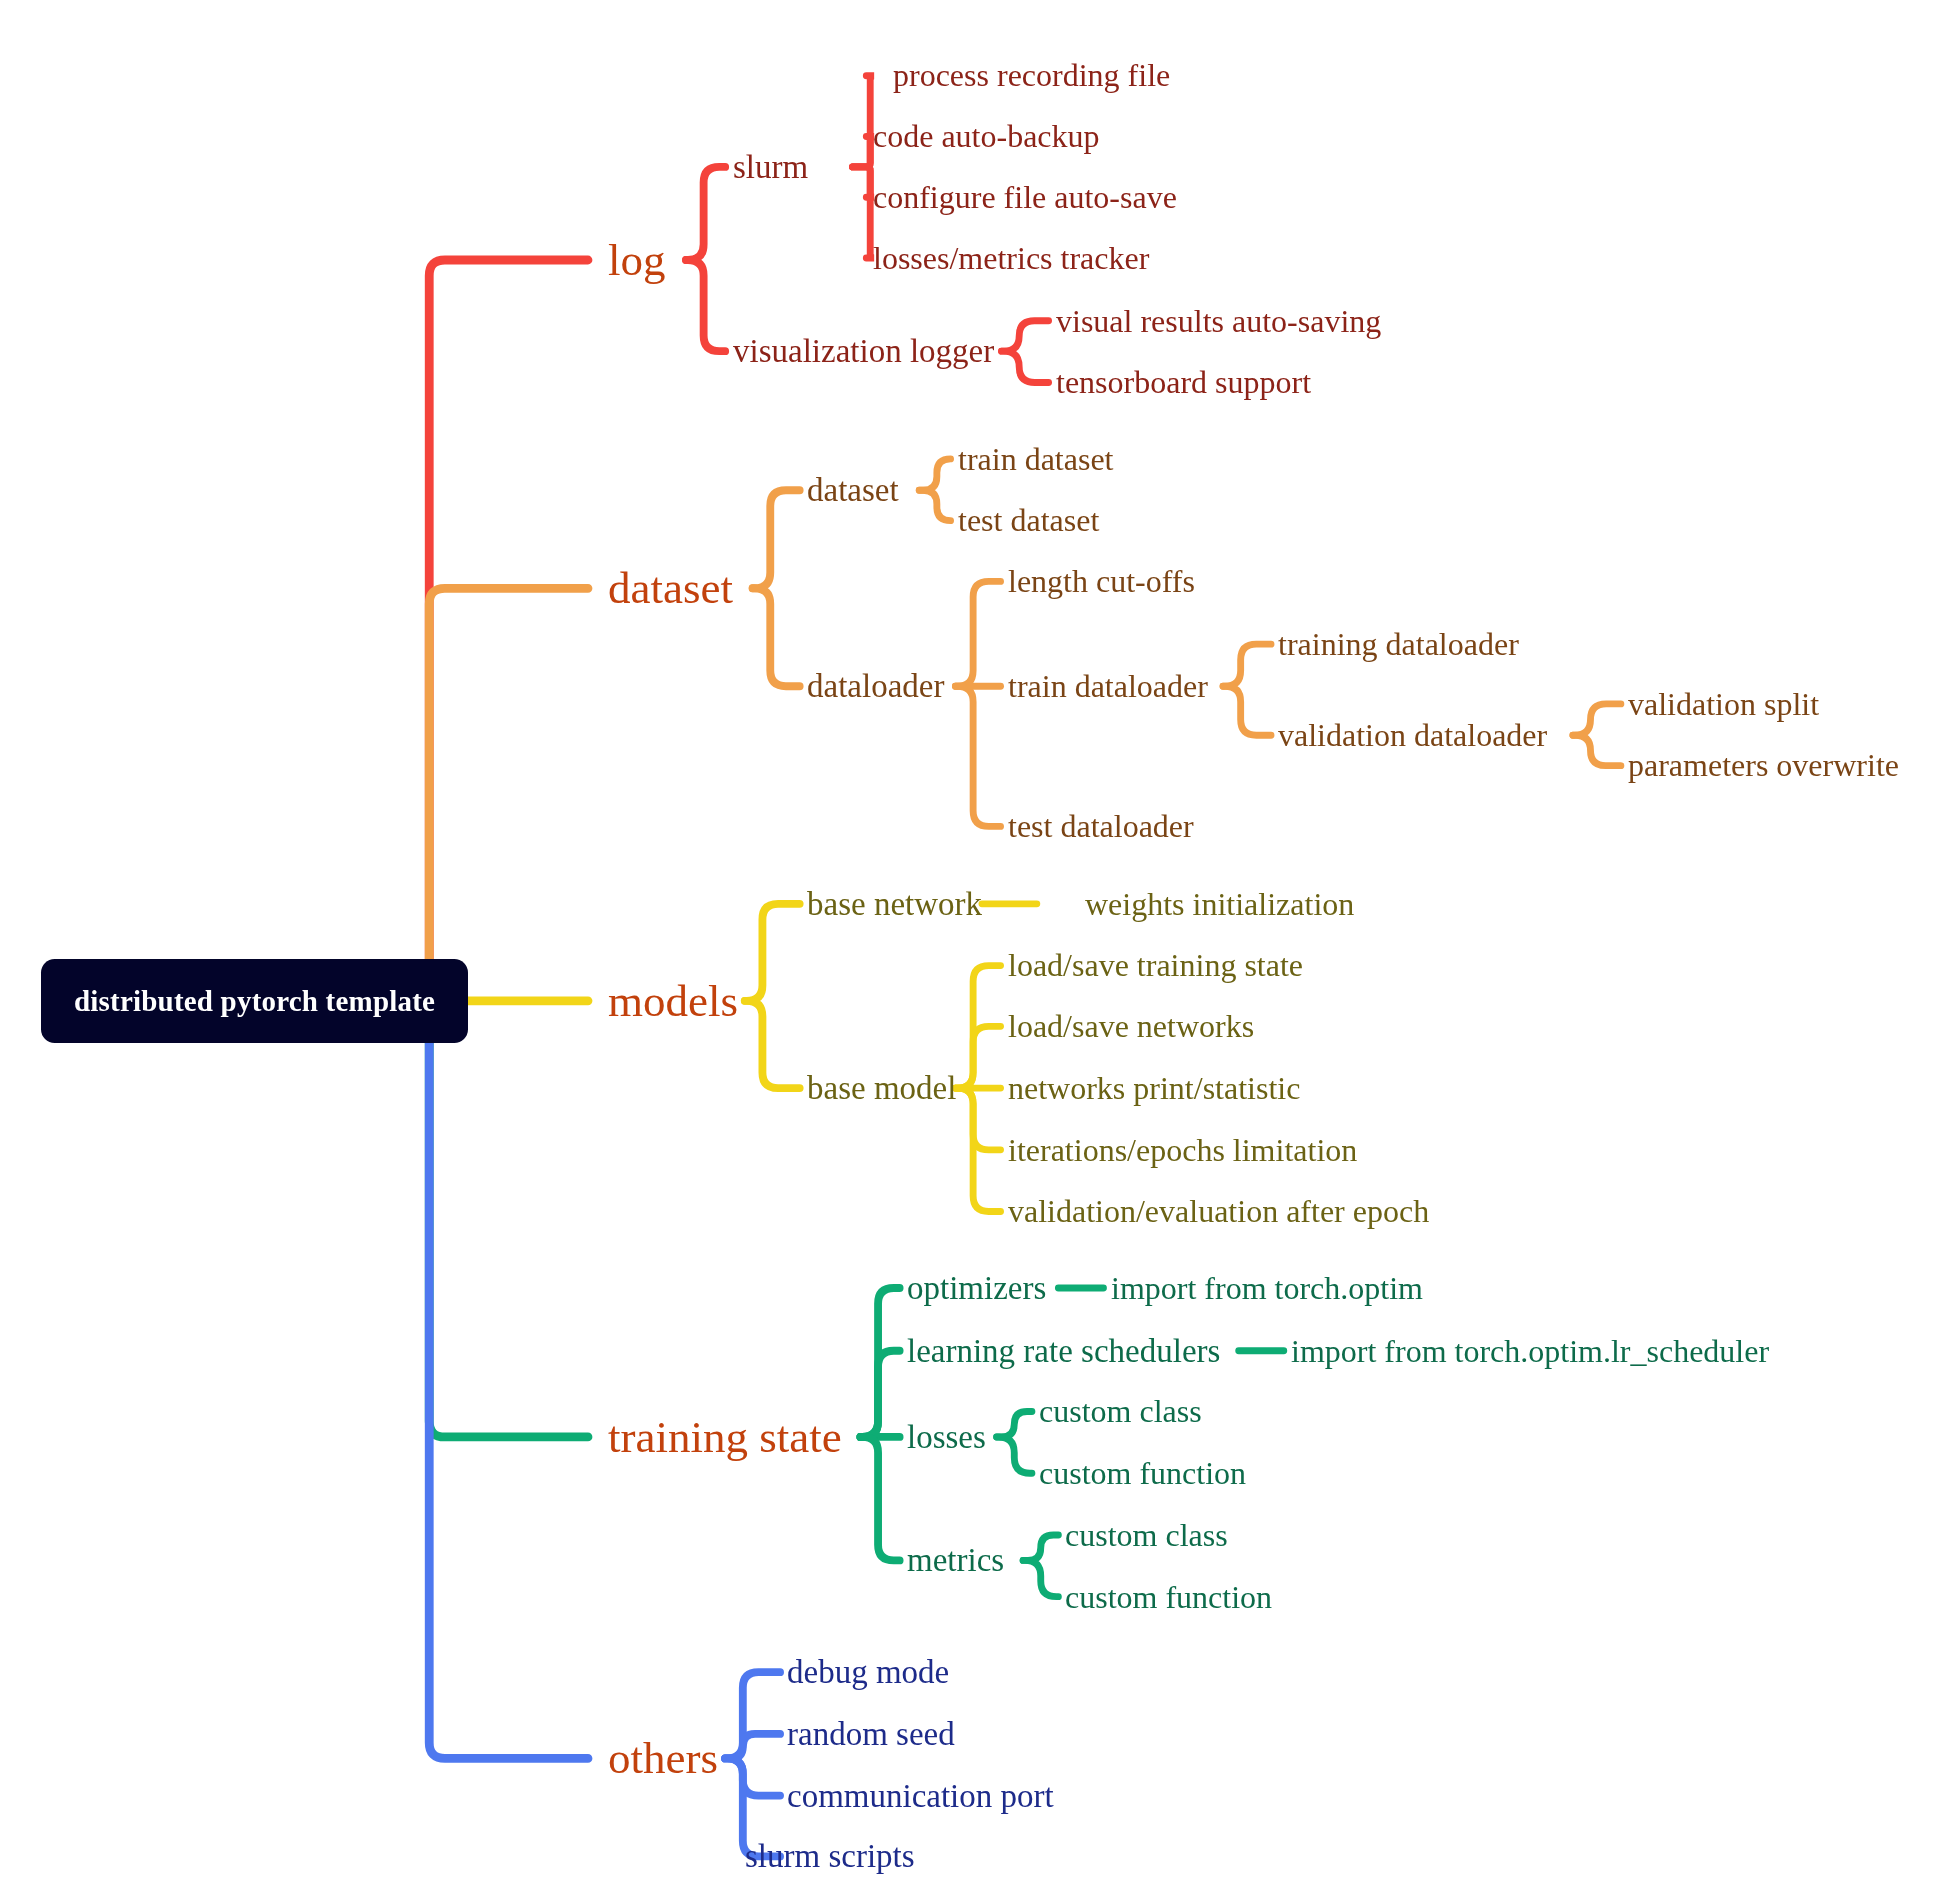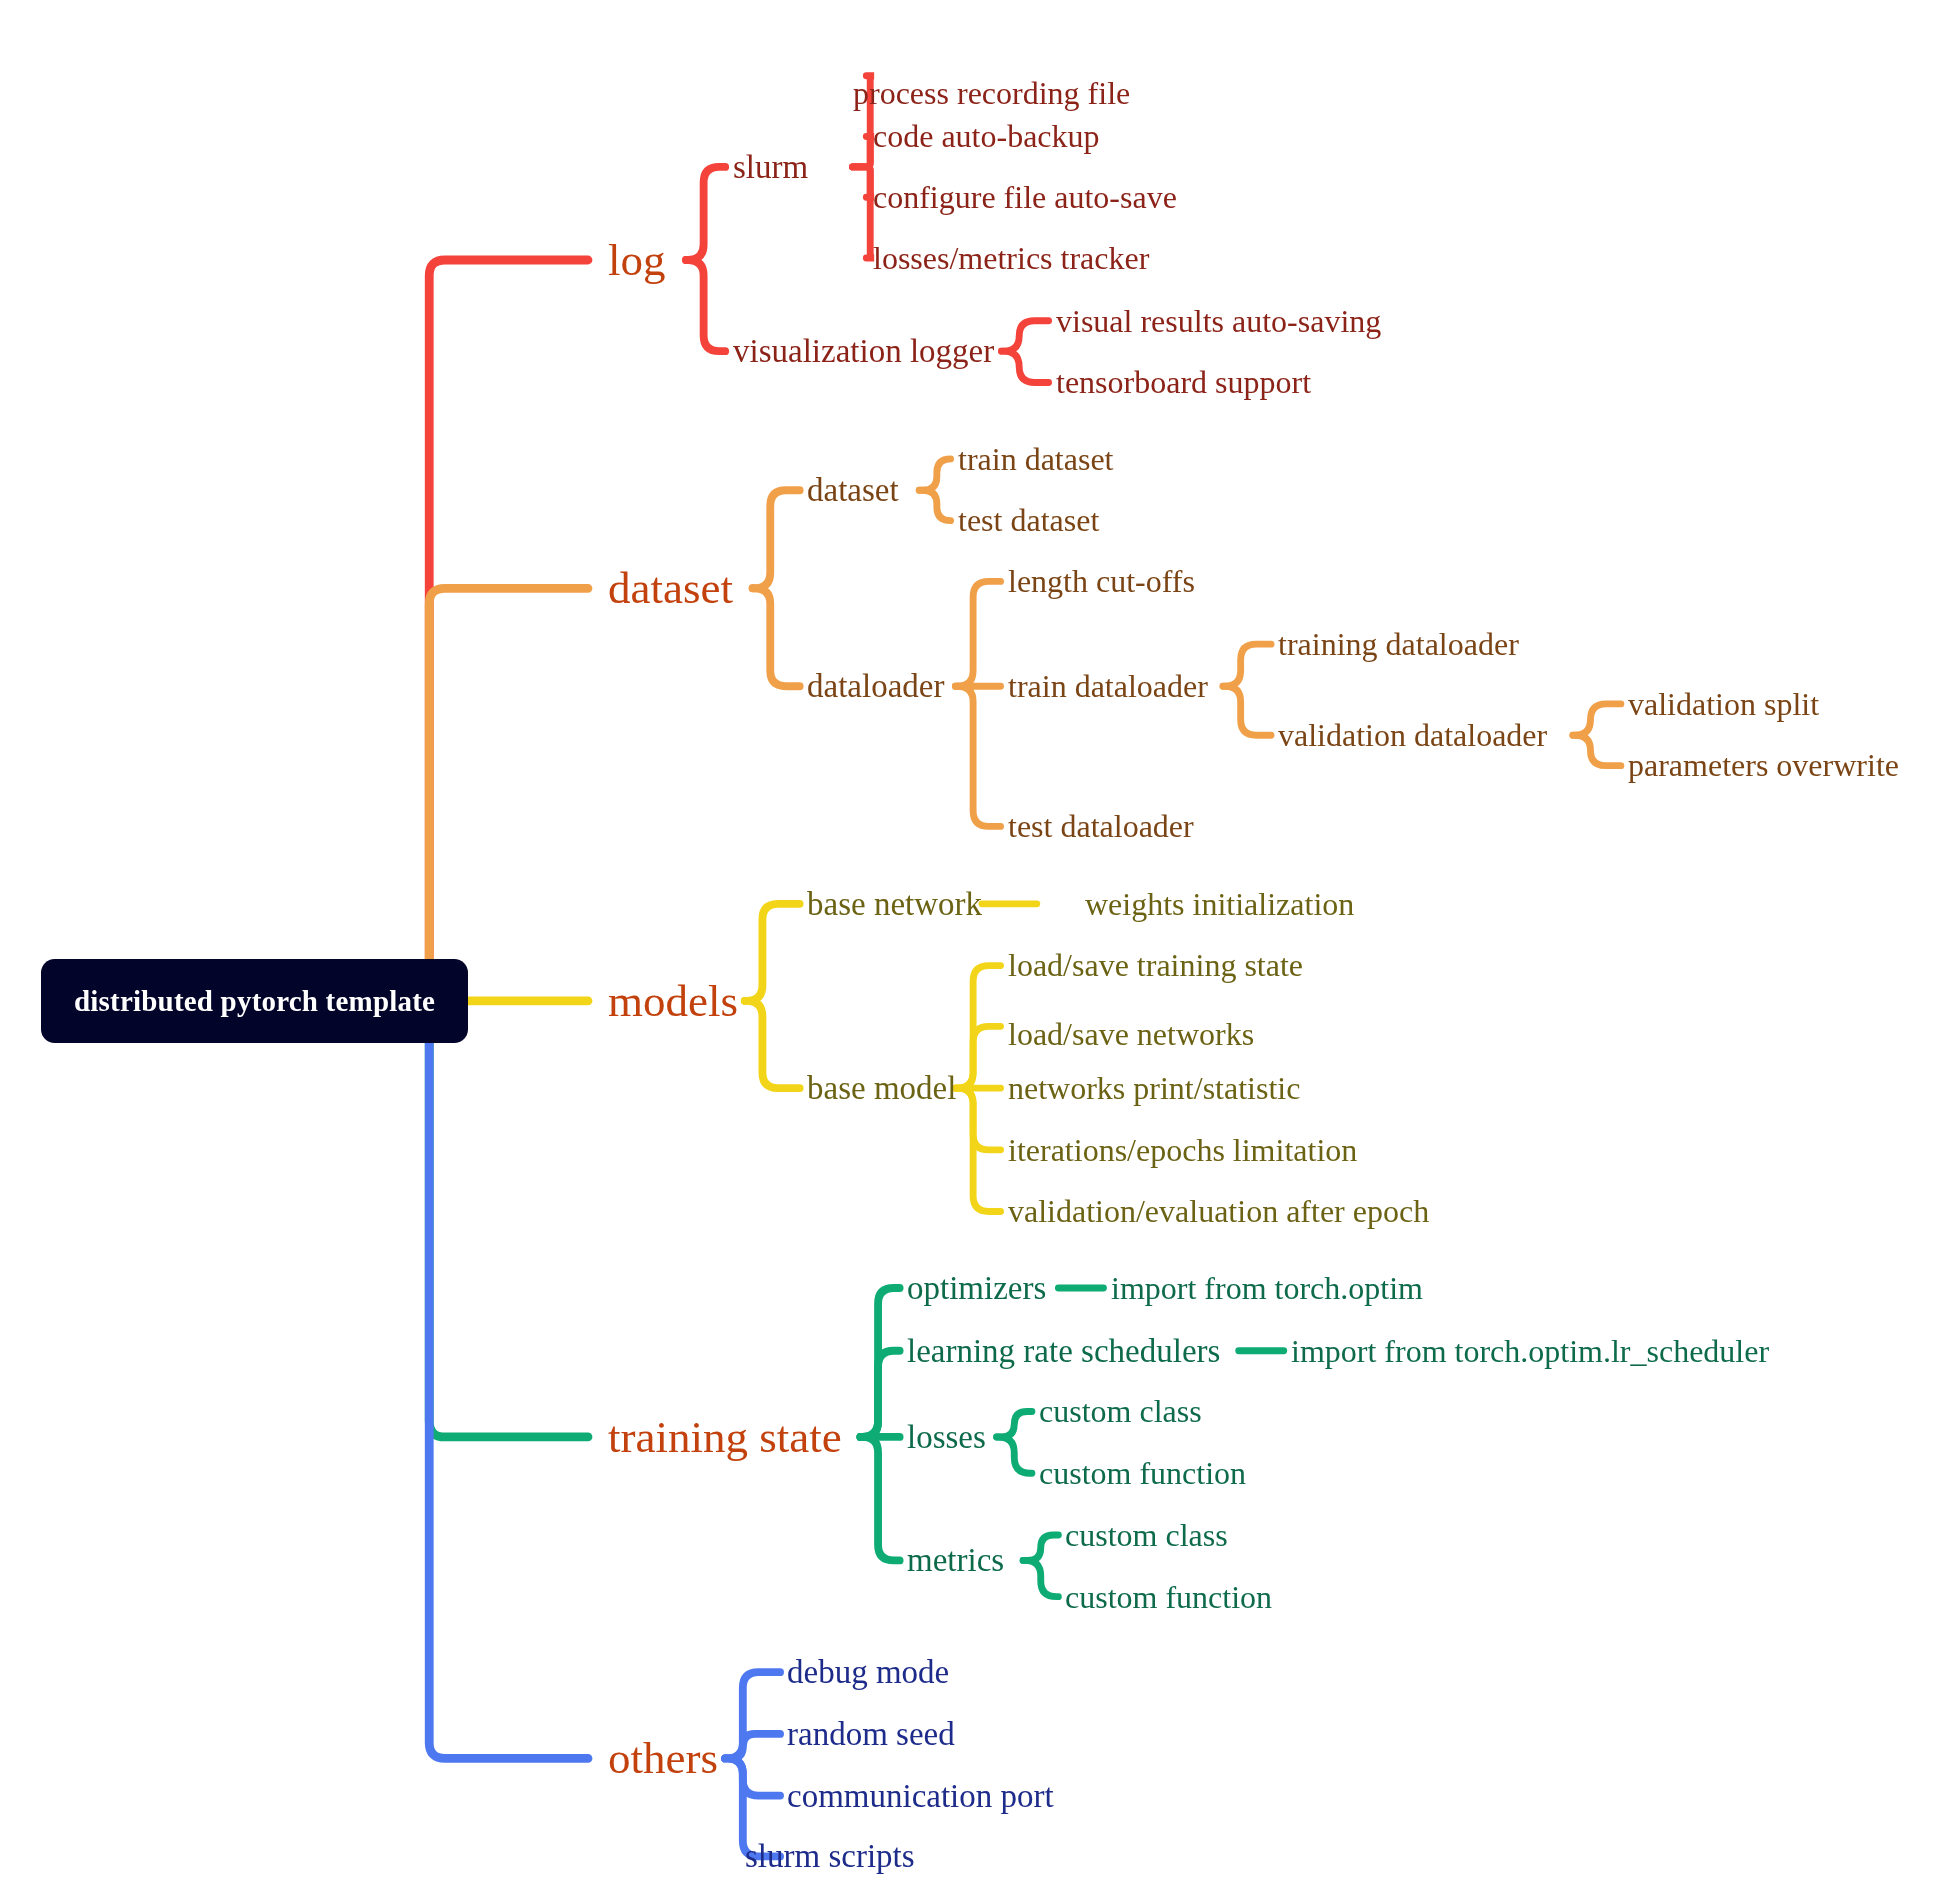--- a/index.html
+++ b/index.html
@@ -90,21 +90,21 @@
 
   <div class="root-box" id="root-node" style="left:41px;top:1001px;">distributed pytorch template</div>
 
   <div class="node-label lvl1" style="left:608px;top:260px;">log</div>
   <div class="node-label lvl1" style="left:608px;top:588px;">dataset</div>
   <div class="node-label lvl1" style="left:608px;top:1001px;">models</div>
   <div class="node-label lvl1" style="left:608px;top:1437px;">training state</div>
   <div class="node-label lvl1" style="left:608px;top:1758px;">others</div>
 
   <div class="node-label lvl2 c-red" style="left:733px;top:167px;">slurm</div>
-  <div class="node-label lvl3 c-red" style="left:853px;top:75px;margin-top:18px;">process recording file</div>
+  <div class="node-label lvl3 c-red" style="left:893px;top:75px;">process recording file</div>
   <div class="node-label lvl3 c-red" style="left:873px;top:136px;">code auto-backup</div>
   <div class="node-label lvl3 c-red" style="left:873px;top:197px;">configure file auto-save</div>
   <div class="node-label lvl3 c-red" style="left:873px;top:258px;">losses/metrics tracker</div>
   <div class="node-label lvl2 c-red" style="left:733px;top:351px;">visualization logger</div>
   <div class="node-label lvl3 c-red" style="left:1056px;top:321px;">visual results auto-saving</div>
   <div class="node-label lvl3 c-red" style="left:1056px;top:382px;">tensorboard support</div>
 
   <div class="node-label lvl2 c-orange" style="left:807px;top:490px;">dataset</div>
   <div class="node-label lvl3 c-orange" style="left:958px;top:459px;">train dataset</div>
   <div class="node-label lvl3 c-orange" style="left:958px;top:520px;">test dataset</div>
@@ -114,21 +114,21 @@
   <div class="node-label lvl3 c-orange" style="left:1278px;top:644px;">training dataloader</div>
   <div class="node-label lvl3 c-orange" style="left:1278px;top:735px;">validation dataloader</div>
   <div class="node-label lvl3 c-orange" style="left:1628px;top:704px;">validation split</div>
   <div class="node-label lvl3 c-orange" style="left:1628px;top:765px;">parameters overwrite</div>
   <div class="node-label lvl3 c-orange" style="left:1008px;top:826px;">test dataloader</div>
 
   <div class="node-label lvl2 c-yellow" style="left:807px;top:904px;">base network</div>
   <div class="node-label lvl3 c-yellow" style="left:1044px;top:904px;margin-left:41px;">weights initialization</div>
   <div class="node-label lvl2 c-yellow" style="left:807px;top:1088px;">base model</div>
   <div class="node-label lvl3 c-yellow" style="left:1008px;top:965px;">load/save training state</div>
-  <div class="node-label lvl3 c-yellow" style="left:1008px;top:1026px;margin-top:8px;">load/save networks</div>
+  <div class="node-label lvl3 c-yellow" style="left:1008px;top:1026px;">load/save networks</div>
   <div class="node-label lvl3 c-yellow" style="left:1008px;top:1088px;">networks print/statistic</div>
   <div class="node-label lvl3 c-yellow" style="left:1008px;top:1150px;">iterations/epochs limitation</div>
   <div class="node-label lvl3 c-yellow" style="left:1008px;top:1211px;">validation/evaluation after epoch</div>
 
   <div class="node-label lvl2 c-green" style="left:907px;top:1288px;">optimizers</div>
   <div class="node-label lvl3 c-green" style="left:1111px;top:1288px;">import from torch.optim</div>
   <div class="node-label lvl2 c-green" style="left:907px;top:1351px;">learning rate schedulers</div>
   <div class="node-label lvl3 c-green" style="left:1291px;top:1351px;">import from torch.optim.lr_scheduler</div>
   <div class="node-label lvl2 c-green" style="left:907px;top:1437px;">losses</div>
   <div class="node-label lvl3 c-green" style="left:1039px;top:1411px;">custom class</div>

